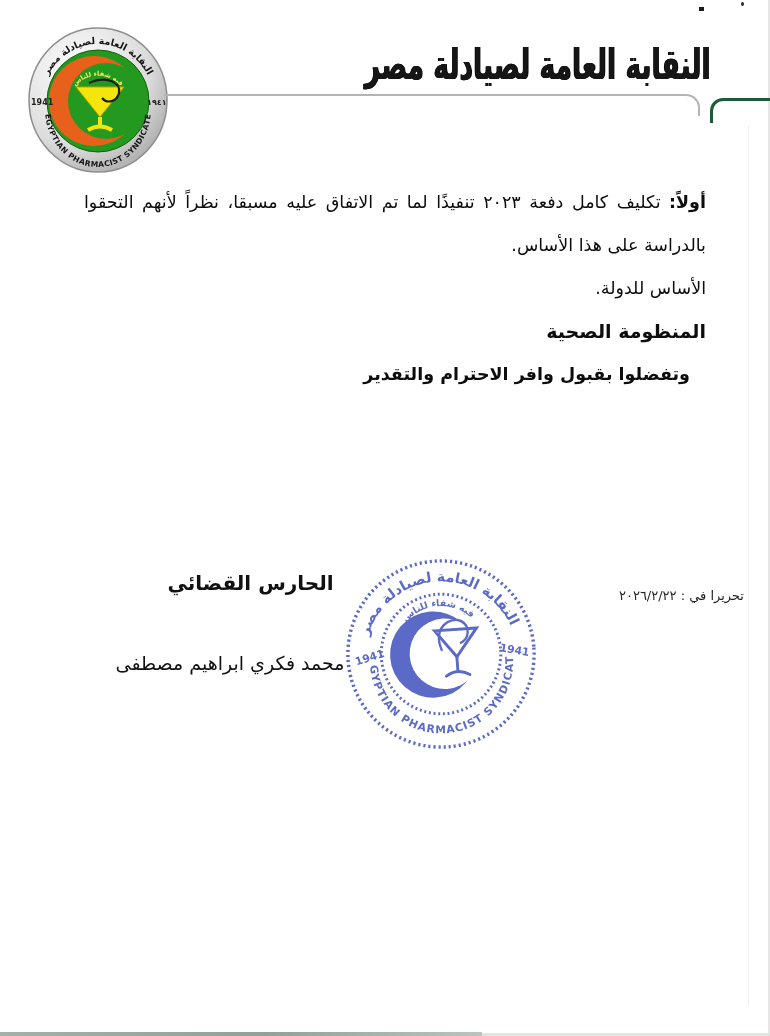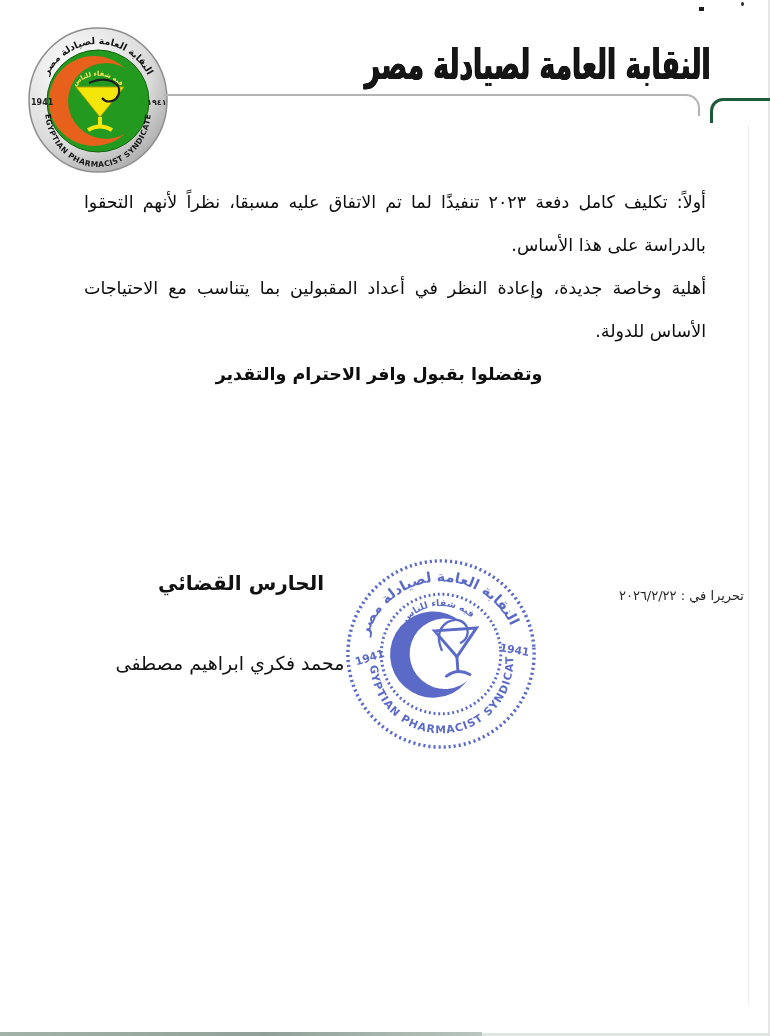--- a/index.html
+++ b/index.html
@@ -18,29 +18,29 @@
   .speck-a{position:absolute;left:699px;top:7px;width:5px;height:4px;background:#1c1c1c;}
   .speck-b{position:absolute;left:741px;top:2px;width:3px;height:4px;background:#2a2a2a;border-radius:50%;}
   .edge-right{position:absolute;right:0;top:0;width:2px;height:100%;background:#e6e6e6;}
   .fold-line{position:absolute;right:21px;top:125px;height:880px;width:1px;background:#efefef;}
   
   .body-text{position:absolute;right:64px;top:181px;width:622px;direction:rtl;
         font-size:17.5px;color:#0d0d0d;}
   .line{height:43px;line-height:43px;white-space:nowrap;}
   .just{text-align:justify;text-align-last:justify;}
   .r{text-align:right;}
-  .c{text-align:center;}
+  .c{text-align:right;}
   .b{font-weight:bold;}
   .big{font-size:19px;}
   .shiftl{position:relative;left:-16px;}
-  .lead{font-weight:normal;}
+  .lead{font-weight:bold;}
   
   .date-line{position:absolute;right:26px;top:548px;direction:rtl;font-size:13px;color:#222;margin-top:40px;}
   
-  .sig-title{position:absolute;left:158px;top:571px;width:185px;text-align:left;direction:rtl;
+  .sig-title{position:absolute;left:158px;top:571px;width:185px;text-align:center;direction:rtl;
         font-weight:bold;font-size:20px;}
   .sig-scribble{position:absolute;left:118px;top:586px;width:225px;height:92px;}
   .sig-name{position:absolute;left:100px;top:652px;width:260px;text-align:center;direction:rtl;
         font-weight:normal;font-size:19px;}
   
   .stamp{position:absolute;left:343px;top:556px;width:196px;height:196px;
         transform:rotate(-4deg);opacity:0.92;}
   
   .bottom-line-a{position:absolute;left:0;bottom:0;width:482px;height:4px;
         background:linear-gradient(to right,#a3b2a9,#8fa198 55%,#b9c5be);}
@@ -91,22 +91,22 @@
   </div>
 
   <div class="title-callig">النقابة العامة لصيادلة مصر</div>
 
   <div class="rule-gray"></div>
   <div class="corner-green"></div>
 
   <div class="body-text">
     <div class="line just"><span class="lead">أولاً:</span> <span>تكليف كامل دفعة ٢٠٢٣ تنفيذًا لما تم الاتفاق عليه مسبقا، نظراً لأنهم التحقوا</span></div>
     <div class="line r">بالدراسة على هذا الأساس.</div>
-    <div class="line just">أهلية وخاصة جديدة، وإعادة النظر في أعداد المقبولين بما يتناسب مع الاحتياجات</div>
     <div class="line r">الأساس للدولة.</div>
+    <div class="line r b big">المنظومة الصحية</div>
     <div class="line c b shiftl">وتفضلوا بقبول وافر الاحترام والتقدير</div>
   </div>
 
   <div class="date-line">تحريرا في : ٢٠٢٦/٢/٢٢</div>
 
   <div class="sig-title">الحارس القضائي</div>
   <div class="sig-name">محمد فكري ابراهيم مصطفى</div>
 
   <div class="stamp">
     <svg viewBox="0 0 200 200" width="196" height="196">

